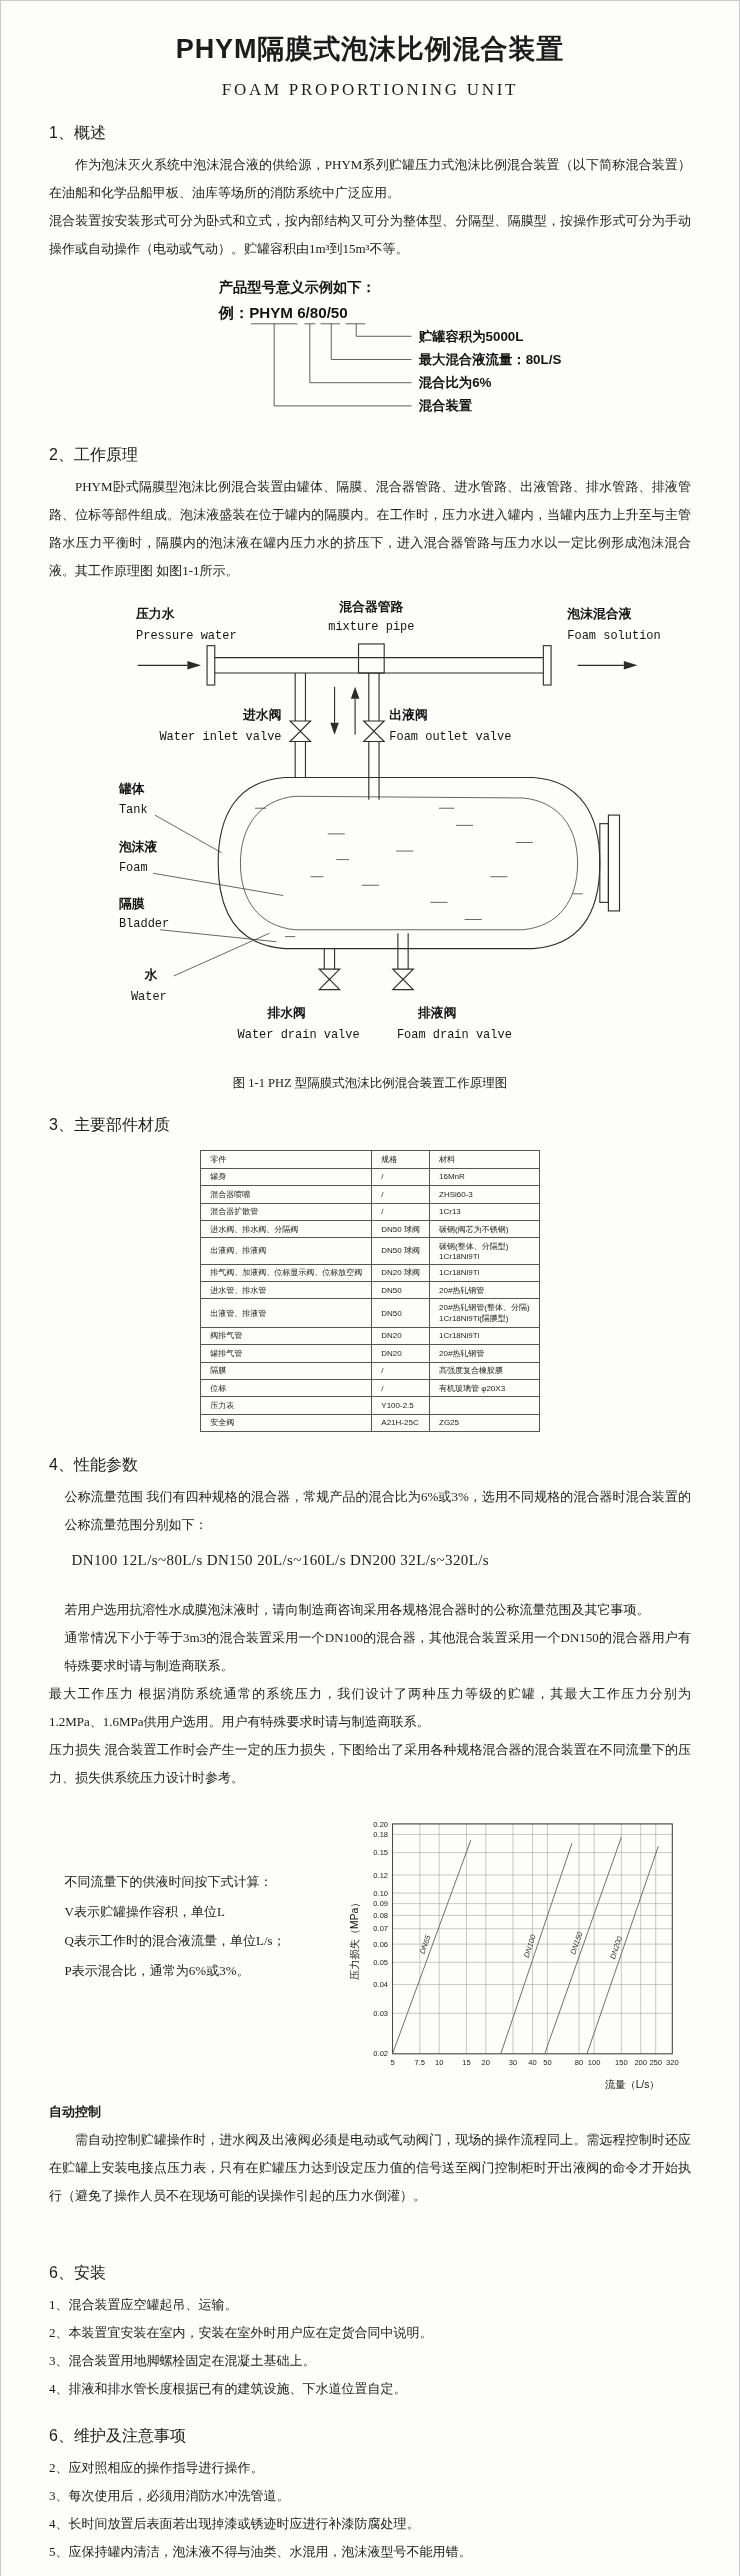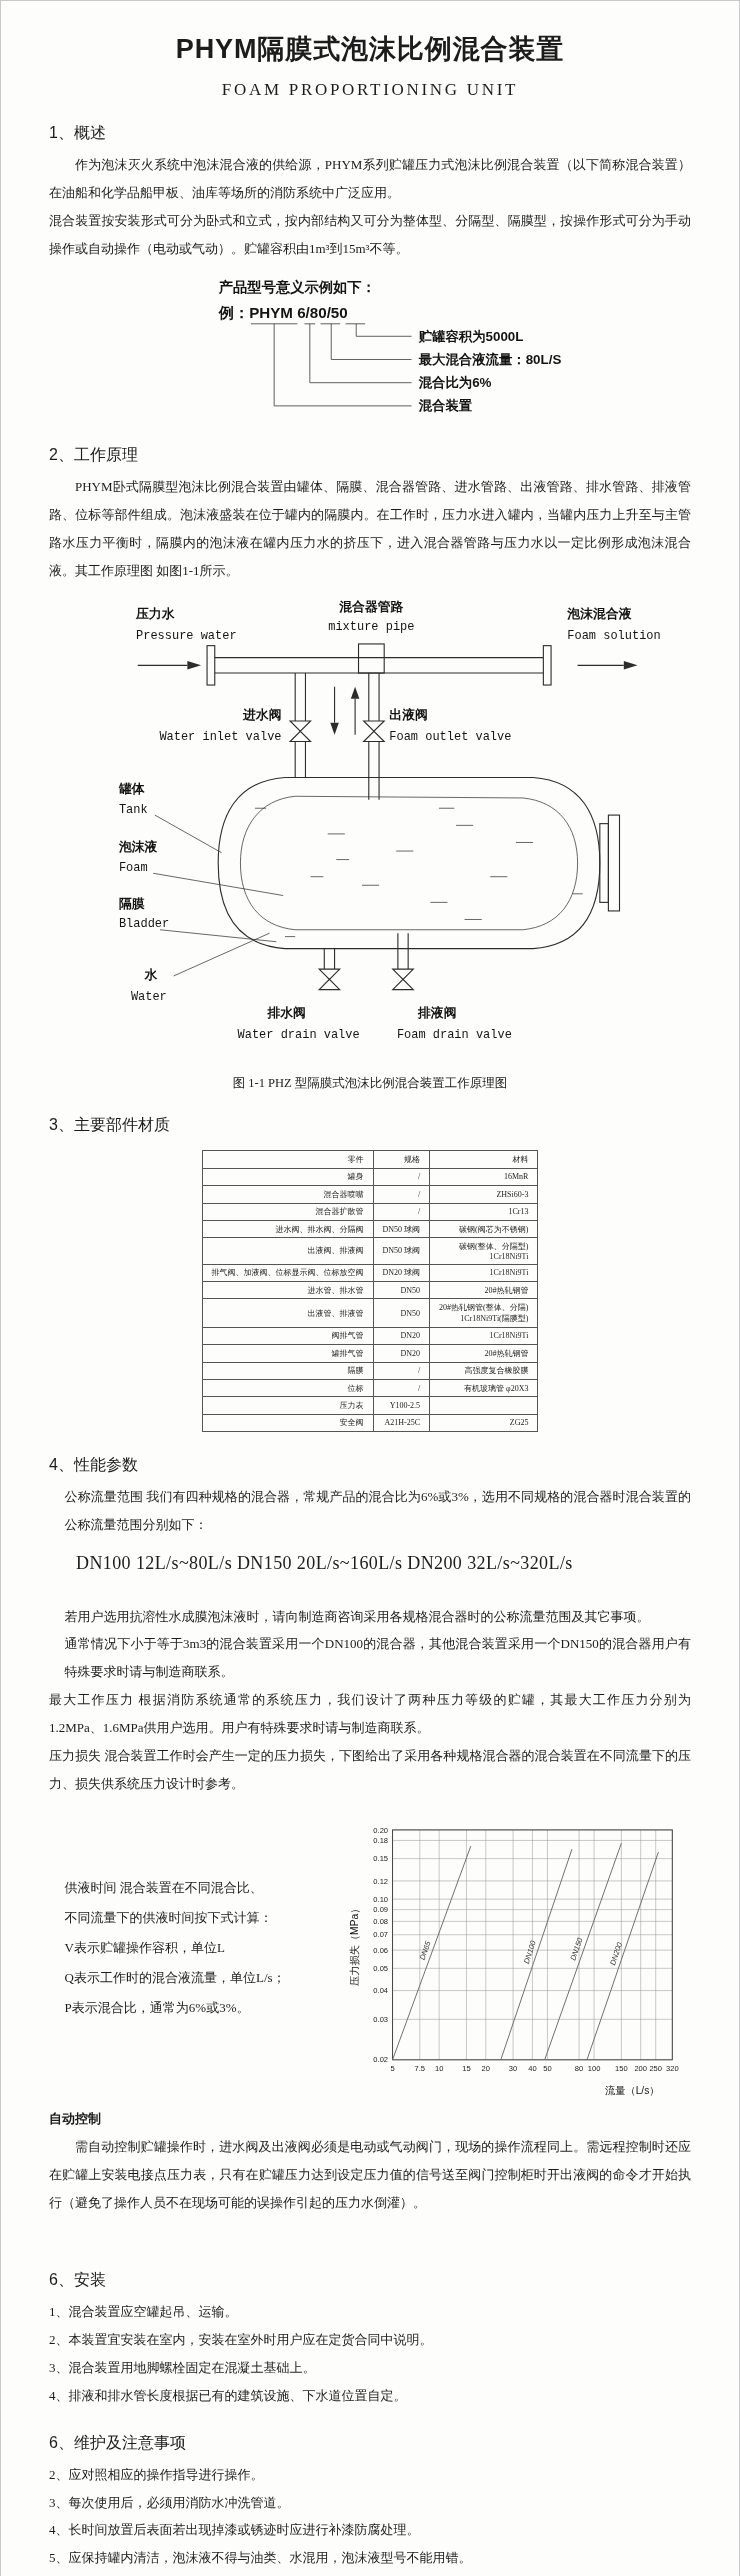--- a/index.html
+++ b/index.html
@@ -6,29 +6,29 @@
   body { background:#e9e9e9; font-family:"Liberation Serif", serif; color:#1c1c1c; }
   .page { width:740px; margin:0 auto; background:#fdfdfc; border:0.9px solid #c9c9c9;
           padding:23px 48px 41px; min-height:2576px; }
   .title { font-family:"Liberation Sans", sans-serif; font-weight:bold; font-size:27px;
            text-align:center; letter-spacing:0.9px; margin-top:7.1px; }
   .subtitle { font-size:17px; text-align:center; letter-spacing:2.7px; margin-top:13px; }
   .sec-heading { font-family:"Liberation Sans", sans-serif; font-weight:normal; font-size:16px;
                  margin:23px 0 7.1px; }
   .body-p { font-size:13px; line-height:2.15; text-align:justify; }
   .indent { text-indent:2em; }
-  .flow-line { font-size:18px; line-height:2.15; margin:5.3px 0 19.6px; padding-left:1.5em;
+  .flow-line { font-size:15px; line-height:2.15; margin:5.3px 0 19.6px; padding-left:1.5em;
                letter-spacing:0.4px; }
   .svg-block { display:block; margin:9px auto 0; }
   .fig-caption { text-align:center; font-size:12.5px; font-weight:normal; margin:14.3px 0 5.3px; }
   
   .mat-table { border-collapse:collapse; margin:14.3px auto 9px; font-size:8px;
                font-family:"Liberation Sans", sans-serif; }
-  .mat-table th, .mat-table td { border:0.9px solid #555; padding:2.7px 9px; text-align:right;
-               white-space:pre-line; min-width:53px;font-family:Liberation Serif, serif; }
+  .mat-table th, .mat-table td { border:0.9px solid #555; padding:2.7px 9px; text-align:left;
+               white-space:pre-line; min-width:53px; }
   .mat-table th { font-weight:normal; }
   
   .chart-row { display:flex; align-items:flex-start; gap:3.6px; margin:23px 0 1.8px; }
   .formula-col { width:46%; font-size:13px; line-height:2.3; padding-top:52px; }
   .formula-col p { padding-left:1.2em; }
   .chart-col { width:54%; }
   .cgrid { stroke:#8f8f8f; stroke-width:0.55; }
   .cframe { fill:none; stroke:#444; stroke-width:1.1; }
   .cseries { fill:none; stroke:#6d6d6d; stroke-width:1.1; }
   .ctick { font:8.5px "Liberation Sans", sans-serif; fill:#222; }
@@ -283,21 +283,20 @@
   <h2 class="sec-heading">4、性能参数</h2>
   <p class="body-p" style="padding-left:1.2em">公称流量范围  我们有四种规格的混合器，常规产品的混合比为6%或3%，选用不同规格的混合器时混合装置的公称流量范围分别如下：</p>
   <p class="flow-line">DN100  12L/s~80L/s   DN150  20L/s~160L/s   DN200  32L/s~320L/s</p>
   <p class="body-p" style="padding-left:1.2em">若用户选用抗溶性水成膜泡沫液时，请向制造商咨询采用各规格混合器时的公称流量范围及其它事项。</p>
   <p class="body-p" style="padding-left:1.2em">通常情况下小于等于3m3的混合装置采用一个DN100的混合器，其他混合装置采用一个DN150的混合器用户有特殊要求时请与制造商联系。</p>
   <p class="body-p">最大工作压力 根据消防系统通常的系统压力，我们设计了两种压力等级的贮罐，其最大工作压力分别为1.2MPa、1.6MPa供用户选用。用户有特殊要求时请与制造商联系。</p>
   <p class="body-p">压力损失  混合装置工作时会产生一定的压力损失，下图给出了采用各种规格混合器的混合装置在不同流量下的压力、损失供系统压力设计时参考。</p>
 
   <div class="chart-row">
     <div class="formula-col">
-      <p>供液时间  混合装置在不同混合比、</p>
       <p>不同流量下的供液时间按下式计算：</p>
       <p>V表示贮罐操作容积，单位L</p>
       <p>Q表示工作时的混合液流量，单位L/s；</p>
       <p>P表示混合比，通常为6%或3%。</p>
     </div>
     <div class="chart-col">
       <svg id="loss-chart" width="339" height="278" viewBox="0 0 380 312">
           <line x1="52" y1="268" x2="52" y2="10" class="cgrid"></line>
           <text x="52" y="281" class="ctick" text-anchor="middle">5</text>
           <line x1="82.61303753774051" y1="268" x2="82.61303753774051" y2="10" class="cgrid"></line>

